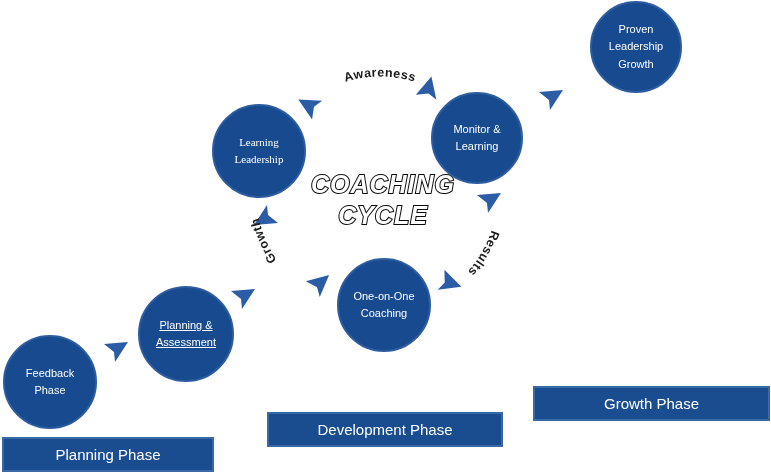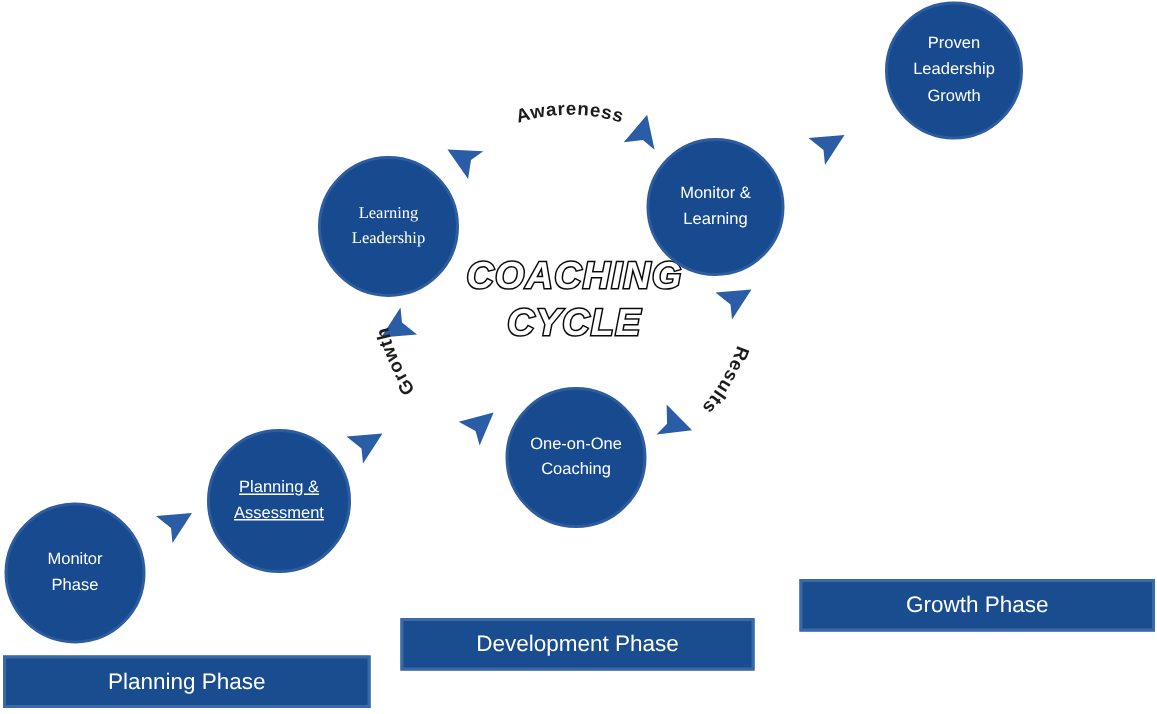--- a/index.html
+++ b/index.html
@@ -71,21 +71,21 @@
       <textPath href="#arcLeft" startOffset="50%">Growth</textPath>
     </text>
   </svg>
 
   <div class="cycle-title">
     <div>COACHING</div>
     <div>CYCLE</div>
   </div>
 
   <div class="node" style="left:3px;top:335px;width:94px;height:94px;">
-    <span>Monitor</span>
+    <span>Feedback</span>
     <span>Phase</span>
   </div>
 
   <div class="node" style="left:138px;top:286px;width:96px;height:96px;text-decoration:underline;">
     <span>Planning &amp;</span>
     <span>Assessment</span>
   </div>
 
   <div class="node" style="left:212px;top:104px;width:94px;height:94px;font-family:Liberation Serif, serif;">
     <span>Learning</span>
@@ -101,21 +101,21 @@
     <span>One-on-One</span>
     <span>Coaching</span>
   </div>
 
   <div class="node" style="left:590px;top:1px;width:92px;height:92px;">
     <span>Proven</span>
     <span>Leadership</span>
     <span>Growth</span>
   </div>
 
-  <div class="phase-bar" style="left:2px;top:437px;width:245px;">
+  <div class="phase-bar" style="left:2px;top:437px;width:212px;">
     <span>Planning Phase</span>
   </div>
   <div class="phase-bar" style="left:267px;top:412px;width:236px;">
     <span>Development Phase</span>
   </div>
   <div class="phase-bar" style="left:533px;top:386px;width:237px;">
     <span>Growth Phase</span>
   </div>
 
 </div>

